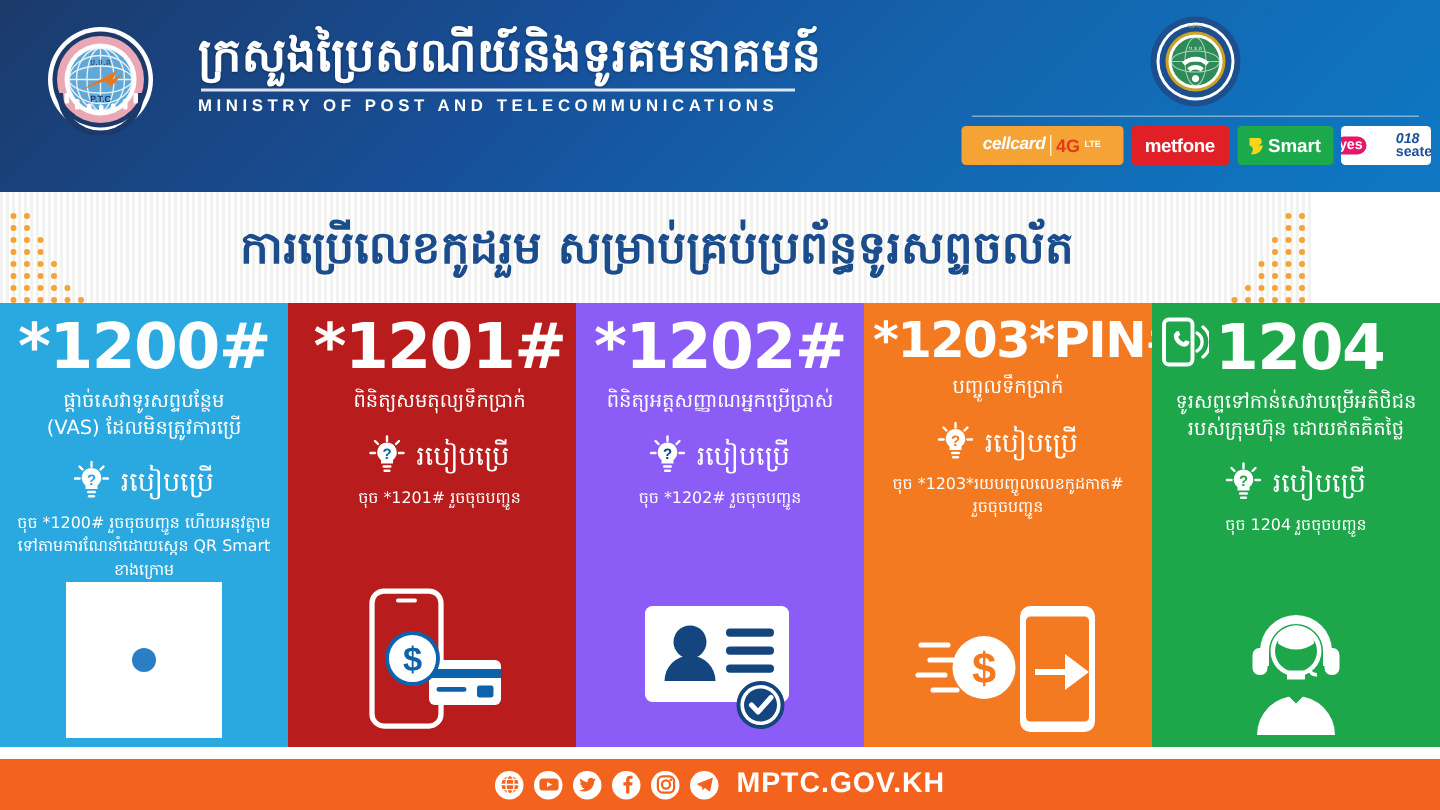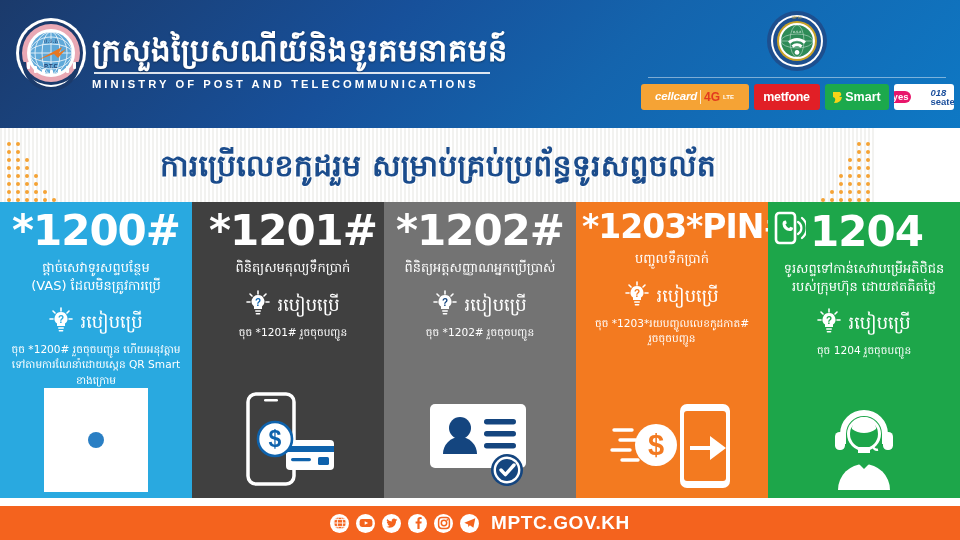--- a/index.html
+++ b/index.html
@@ -8,21 +8,21 @@
     font-family: "DejaVu Sans", "Liberation Sans", sans-serif;
     background: #ffffff;
   }
   #poster { position: relative; width: 960px; height: 540px; overflow: hidden; }
 
   
   .header {
     position: absolute; left: 0; top: 0; width: 960px; height: 128px;
     background: linear-gradient(135deg,#1b3a6b 0%,#17509a 38%,#1464ad 62%,#0e78c4 100%);
   }
-  .hdr-left { position: absolute; left: 14px; top: 16px; display: flex; align-items: flex-end; gap: 4px; }
+  .hdr-left { position: absolute; left: 30px; top: 16px; display: flex; align-items: flex-start; gap: 28px; }
   .emblem { width: 74px; height: 74px; position: relative; }
   .hdr-titles { padding-top: 4px; }
   .kh-title {
     font-family: "DejaVu Sans", sans-serif; font-size: 31px; font-weight: bold;
     color: #ffffff; letter-spacing: .3px; line-height: 1.15; white-space: nowrap;
     text-shadow: 0 1px 2px rgba(0,0,0,.35);
   }
   .rule { height: 2px; background: rgba(255,255,255,.85); margin: 3px 0 4px 2px; width: 396px; }
   .en-title {
     font-size: 11.2px; font-weight: bold; color: #ffffff; letter-spacing: 3.05px;
@@ -66,22 +66,22 @@
   .dots { position: absolute; top: 10px; display: grid; grid-template-columns: repeat(6, 9px); gap: 0; }
   .dots.left { left: 4px; }
   .dots.right { right: 4px; }
   .dots i { display: block; width: 4px; height: 4px; border-radius: 50%; background: #F5A335; margin: 4px 0 0 3px; }
   .dots i.off { background: transparent; }
 
   
   .cols { position: absolute; left: 0; top: 202px; width: 960px; height: 296px; display: flex; }
   .col { position: relative; padding: 8px 6px 0 6px; text-align: center; color: #ffffff; overflow: hidden; }
   .c1 { flex: 0 0 192px; background: #29A9E0; }
-  .c2 { flex: 0 0 192px; background: #404040; padding-left: 16px; }
-  .c3 { flex: 0 0 192px; background: #737373; }
+  .c2 { flex: 0 0 192px; background: #b91c1c; padding-left: 16px; }
+  .c3 { flex: 0 0 192px; background: #8b5cf6; }
   .c4 { flex: 0 0 192px; background: #F37A20; }
   .c5 { flex: 0 0 192px; background: #1DA64A; }
 
   .code {
     font-family: "DejaVu Sans", sans-serif; font-weight: bold; color: #ffffff;
     line-height: 1; letter-spacing: -1px; white-space: nowrap;
   }
   .code.big { font-size: 42px; }
   .code.mid { font-size: 33px; }
   .code.row { display: flex; align-items: center; gap: 4px; }

